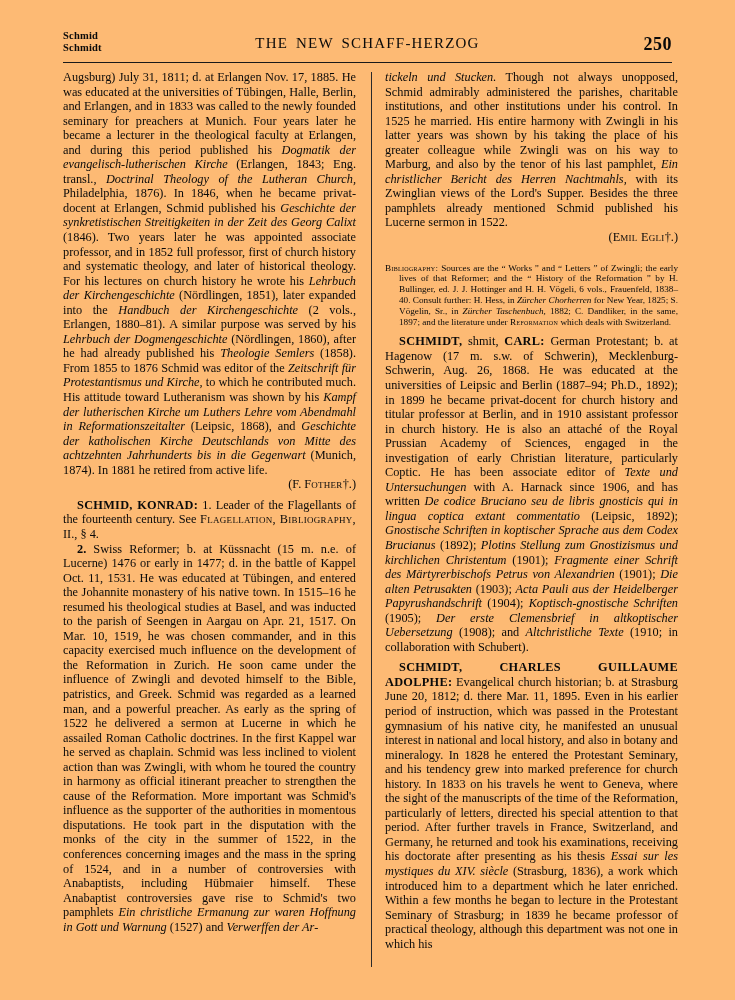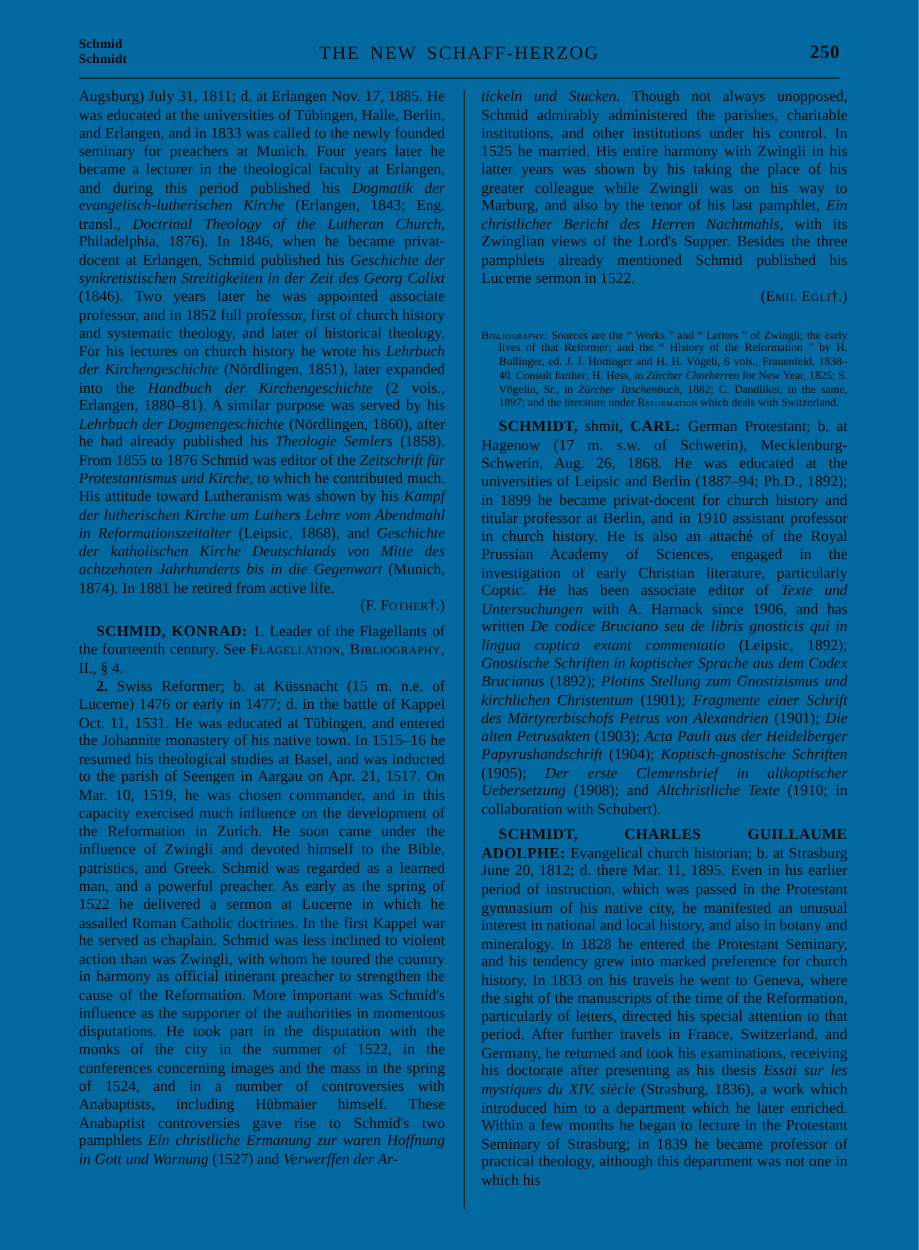--- a/index.html
+++ b/index.html
@@ -13,21 +13,21 @@
     font-family: "Liberation Serif", "DejaVu Serif", serif;
     color: #0a0a0a;
     position: relative;
     overflow: hidden;
   }
   .page {
     position: absolute;
     left: 0; top: 0;
     width: 735px;
     height: 1000px;
-    background: #0369a1;
+    background: #fdba74;
   }
 
   
   .runhead {
     position: absolute;
     left: 63px;
     top: 30px;
     width: 609px;
     height: 30px;
   }
@@ -48,21 +48,21 @@
     text-align: center;
     font-size: 15px;
     letter-spacing: 1.2px;
     word-spacing: 3px;
   }
   .runhead-right {
     position: absolute;
     right: 0;
     top: 4px;
     font-weight: bold;
-    font-size: 15px;
+    font-size: 18px;
     letter-spacing: 0.5px;
   }
   .rule {
     position: absolute;
     left: 63px;
     top: 62px;
     width: 609px;
     height: 1.4px;
     background: #1a1a1a;
   }

